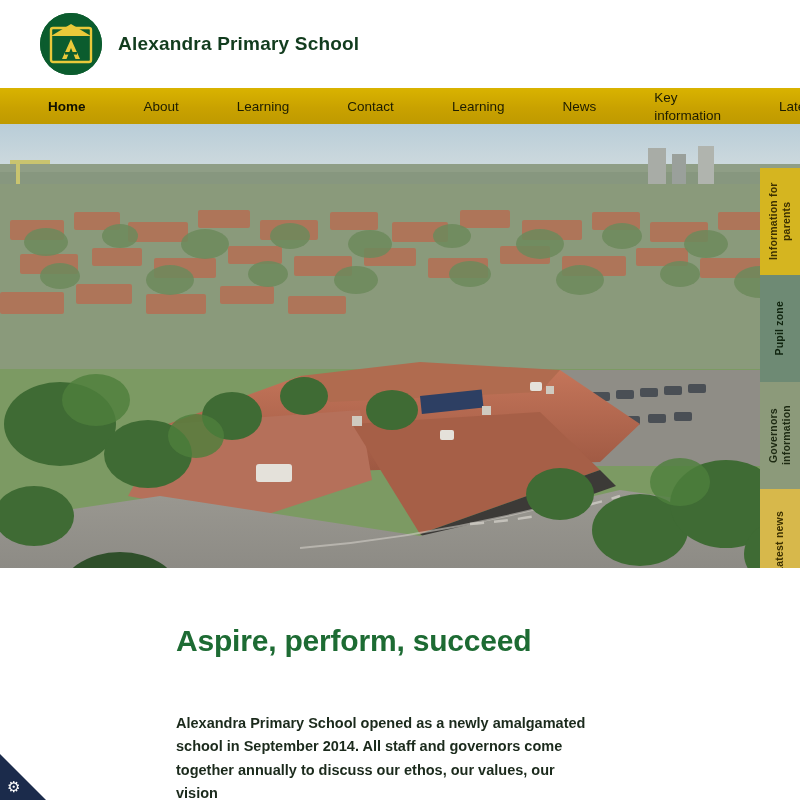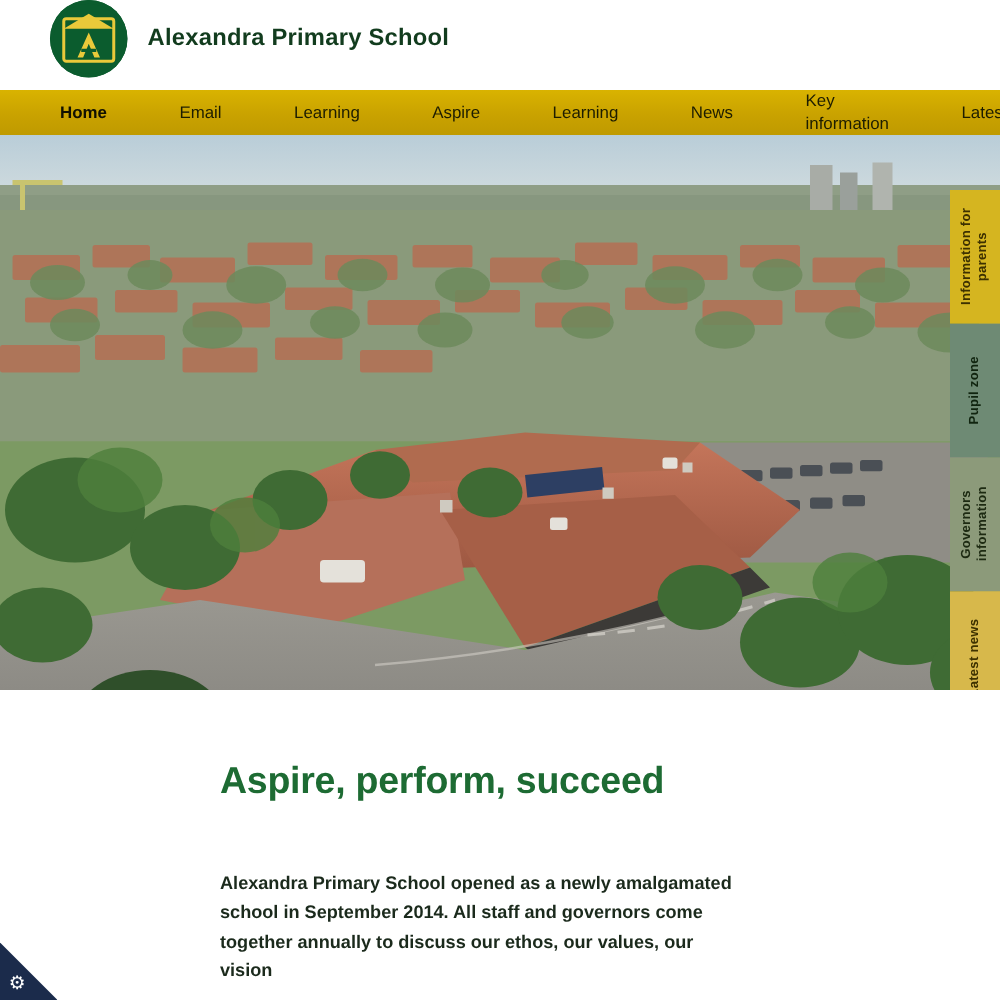--- a/index.html
+++ b/index.html
@@ -6,26 +6,25 @@
   html, body {
     width: 800px; height: 800px;
     font-family: "Liberation Sans", sans-serif;
     background: #ffffff;
     overflow: hidden;
   }
   .page { position: relative; width: 800px; height: 800px; }
 
   
   .header {
-    height: 72px;
+    height: 88px;
     display: flex;
-    align-items: flex-start;
+    align-items: center;
     padding: 0 54px 0 40px;
     background: #ffffff;
-    flex-direction: column;
   }
   .logo-wrap { display: flex; align-items: center; gap: 16px; }
   .logo-badge {
     width: 62px; height: 62px; border-radius: 50%;
     background: #0b5c2e;
     display: flex; align-items: center; justify-content: center;
     position: relative;
     box-shadow: inset 0 0 0 3px #0b5c2e;
   }
   .school-name {
@@ -177,23 +176,23 @@
           <rect x="17" y="30" width="12" height="2.6" fill="#0b5c2e"></rect>
         </svg>
       </div>
       <div class="school-name">Alexandra Primary School</div>
     </div>
   </div>
 
   <div class="nav">
     <ul>
       <li class="active"><a href="#">Home</a></li>
-      <li><a href="#">Email</a></li>
+      <li><a href="#">About</a></li>
       <li><a href="#">Learning</a></li>
-      <li><a href="#">Aspire</a></li>
+      <li><a href="#">Contact</a></li>
       <li><a href="#">Learning</a></li>
       <li><a href="#">News</a></li>
       <li><a href="#">Key information</a></li>
       <li><a href="#">Latest</a></li>
     </ul>
     <button class="search-btn" aria-label="Search">
       <svg width="18" height="18" viewBox="0 0 18 18" aria-hidden="true">
         <circle cx="7.6" cy="7.6" r="5.6" fill="none" stroke="#2a2300" stroke-width="1.7"></circle>
         <line x1="11.8" y1="11.8" x2="16.4" y2="16.4" stroke="#2a2300" stroke-width="1.9" stroke-linecap="round"></line>
       </svg>

